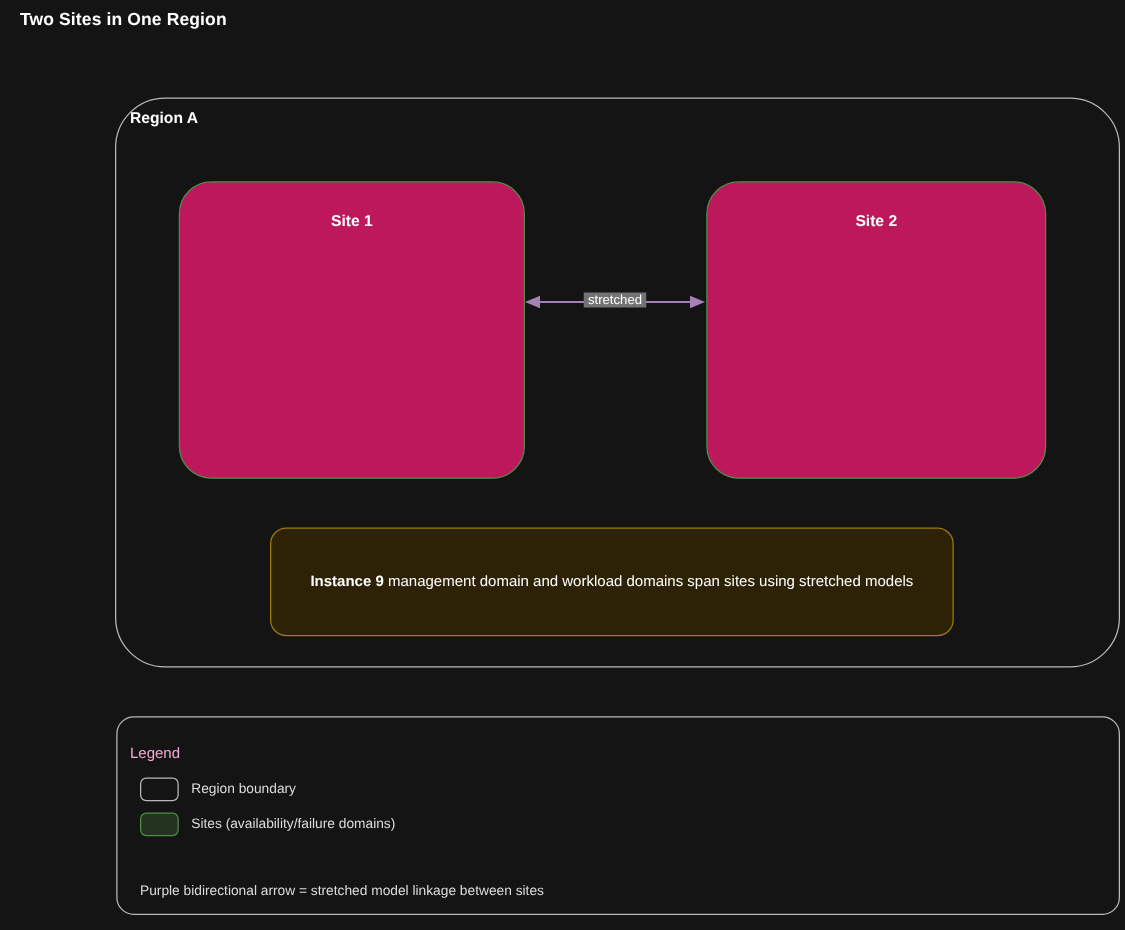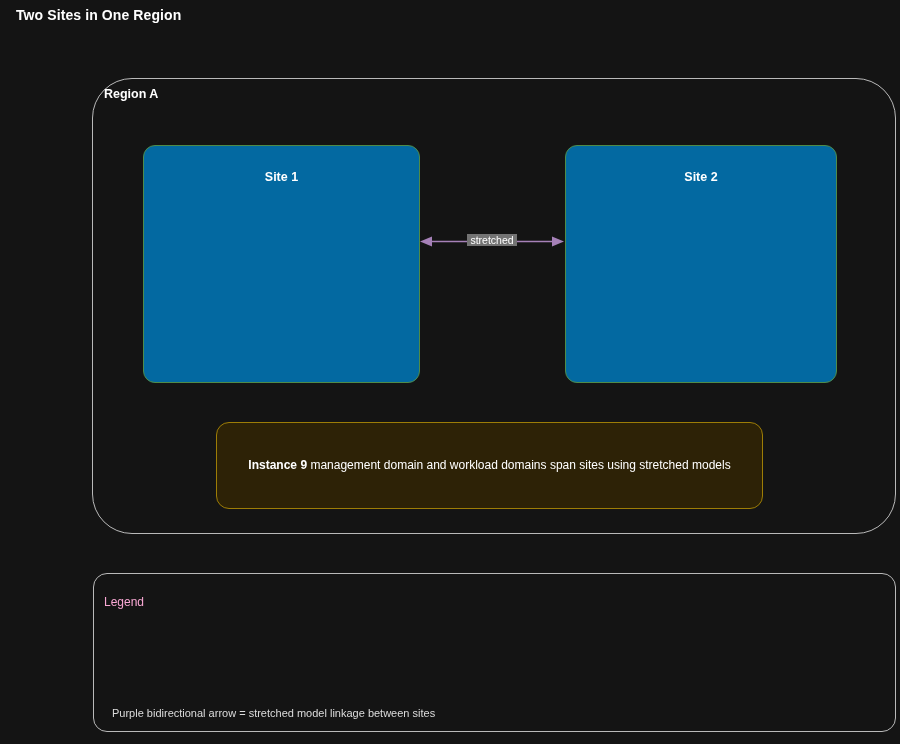--- a/index.html
+++ b/index.html
@@ -44,23 +44,23 @@
     top: 87px;
     font-size: 12.5px;
     font-weight: bold;
     color: #ffffff;
   }
 
   
   .site-box {
     position: absolute;
     box-sizing: border-box;
-    background: #0369a1;
+    background: #be185d;
     border: 1.6px solid #4f8c4a;
-    border-radius: 12px;
+    border-radius: 26px;
   }
   #site-1 {
     left: 143px;
     top: 145px;
     width: 277px;
     height: 238px;
   }
   #site-2 {
     left: 565px;
     top: 145px;
@@ -220,15 +220,23 @@
   <div id="instance-text">
     <b>Instance 9</b>
     <span>management domain and workload domains span sites using stretched models</span>
   </div>
 </div>
 
 <div id="legend-panel"></div>
 <div id="legend-title">Legend</div>
 
 <div id="legend-rows">
+  <div class="legend-row">
+    <div class="legend-swatch region"></div>
+    <div class="legend-text">Region boundary</div>
+  </div>
+  <div class="legend-row">
+    <div class="legend-swatch site"></div>
+    <div class="legend-text">Sites (availability/failure domains)</div>
+  </div>
 </div>
 
 <div id="legend-note">Purple bidirectional arrow = stretched model linkage between sites</div>
 
 </body></html>

